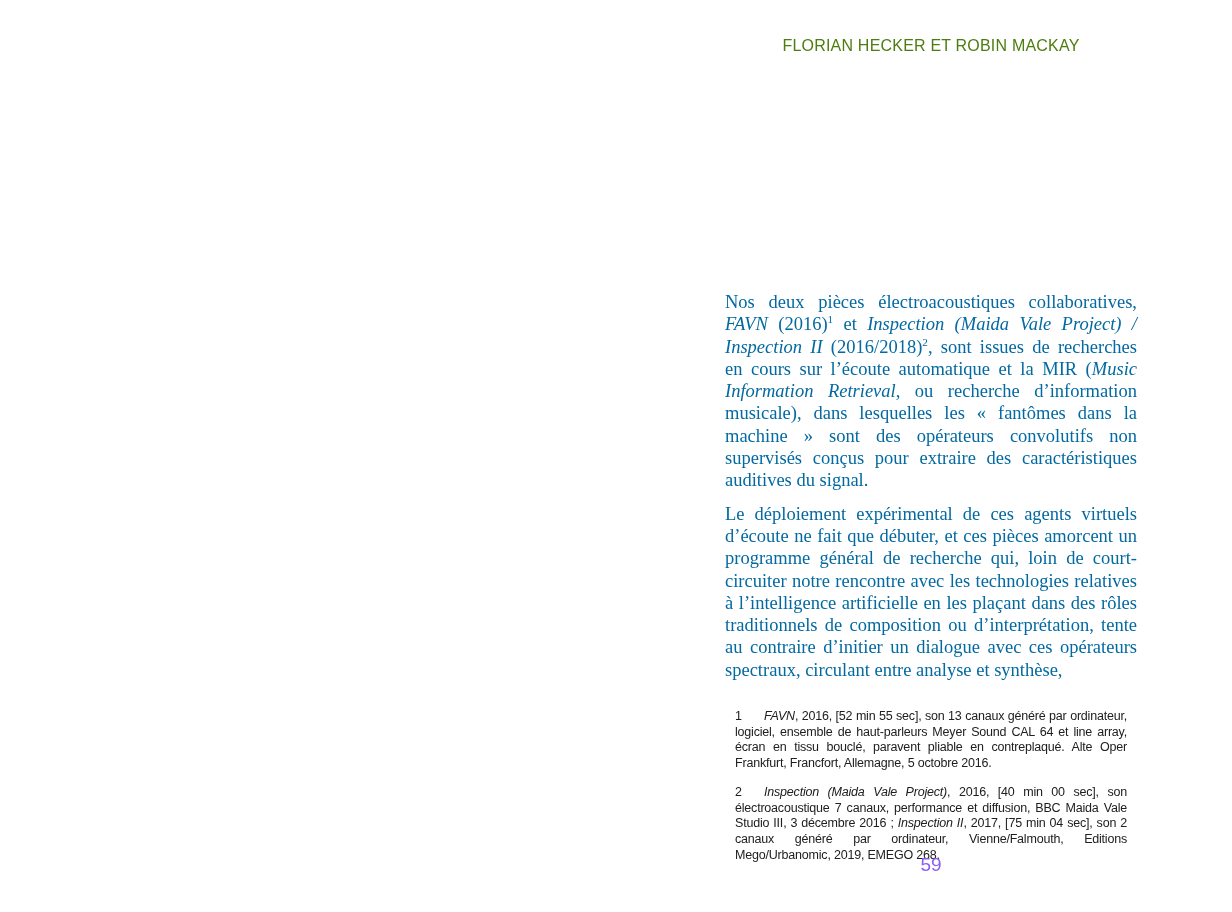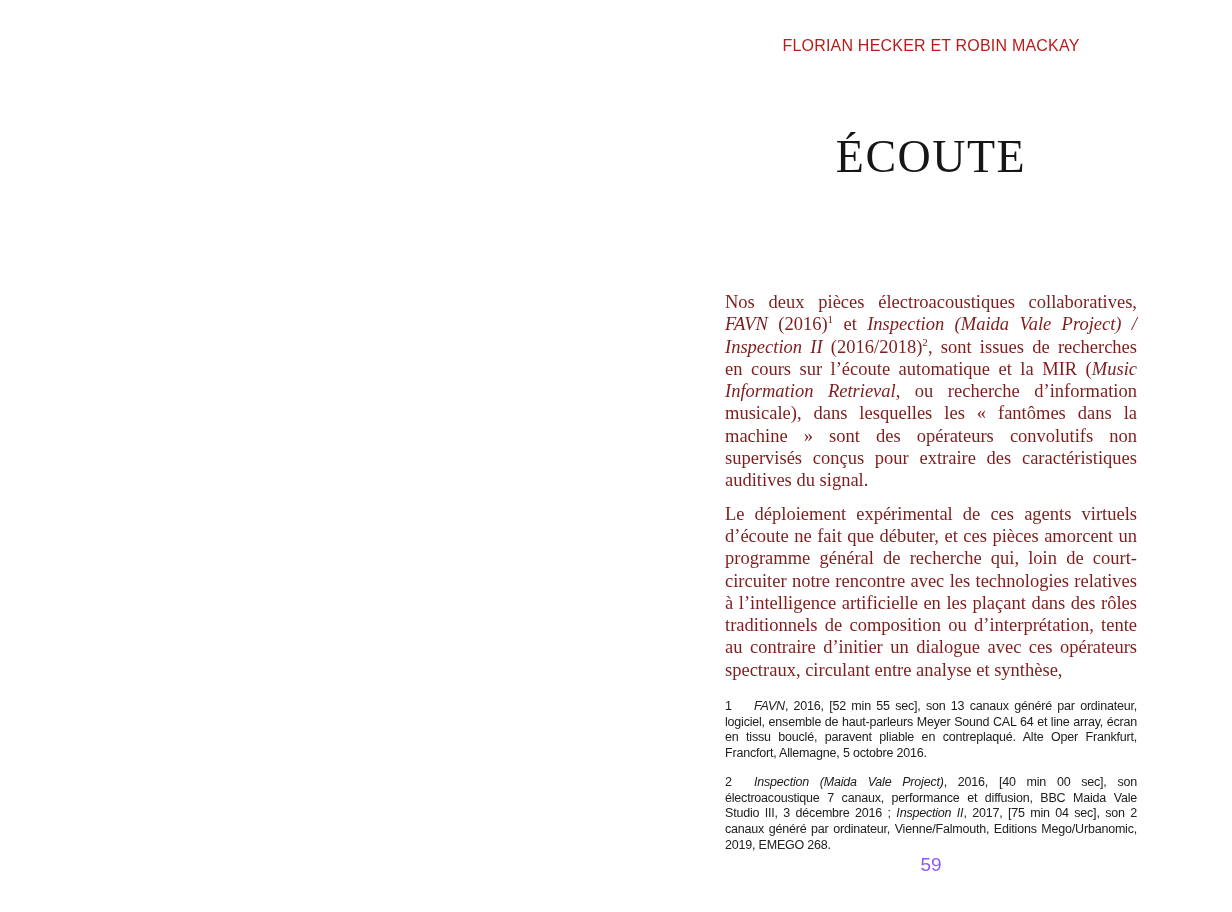--- a/index.html
+++ b/index.html
@@ -20,21 +20,21 @@
   }
   .running-head {
     position: absolute;
     top: 37px;
     left: 0;
     width: 100%;
     text-align: center;
     font-family: "Liberation Sans", sans-serif;
     font-size: 16px;
     letter-spacing: 0.2px;
-    color: #b91c1c;
+    color: #4d7c0f;
     white-space: nowrap;
   }
   .title {
     position: absolute;
     top: 134px;
     left: 0;
     width: 100%;
     margin: 0;
     text-align: center;
     font-family: "Liberation Serif", serif;
@@ -48,40 +48,40 @@
   .body {
     position: absolute;
     top: 291px;
     left: 0;
     width: 412px;
     font-family: "Liberation Serif", serif;
     font-size: 18.5px;
     line-height: 22.3px;
     text-align: justify;
     hyphens: auto;
-    color: #7f1d1d;
+    color: #0369a1;
   }
   .body p { margin: 0; }
   .body p + p { margin-top: 11px; }
   .it { font-style: italic; }
   sup { font-size: 0.6em; vertical-align: super; line-height: 0; }
   .footnotes {
     position: absolute;
     top: 699px;
     left: 0;
     width: 412px;
     font-family: "Liberation Sans", sans-serif;
     font-size: 12.5px;
     line-height: 15.7px;
     letter-spacing: -0.2px;
     text-align: justify;
     hyphens: auto;
     color: #202020;
   }
-  .footnote { margin: 0; }
+  .footnote { margin: 10px; }
   .footnote + .footnote { margin-top: 13px; }
   .fn-num { display: inline-block; width: 29px; }
   .folio {
     position: absolute;
     top: 854px;
     left: 0;
     width: 100%;
     text-align: center;
     font-family: "Liberation Sans", sans-serif;
     font-size: 19px;
@@ -90,21 +90,20 @@
 </style>
 </head>
 <body>
 
 <div class="page">
   <section class="content">
 
     <header class="running-head">FLORIAN HECKER ET ROBIN MACKAY</header>
 
     <h1 class="title">
-      <span class="title-line">ÉCOUTE</span>
     </h1>
 
     <div class="body">
       <p class="para"><span>Nos deux pièces électroacoustiques collaboratives, </span><span class="it">FAVN</span><span> (2016)</span><sup>1</sup><span> et </span><span class="it">Inspection (Maida Vale Project) / Inspection II</span><span> (2016/2018)</span><sup>2</sup><span>, sont issues de recherches en cours sur l’écoute automatique et la MIR (</span><span class="it">Music Information Retrieval</span><span>, ou recherche d’information musicale), dans lesquelles les « fantômes dans la machine » sont des opérateurs convolutifs non supervisés conçus pour extraire des caractéristiques auditives du signal.</span></p>
       <p class="para"><span>Le déploiement expérimental de ces agents virtuels d’écoute ne fait que débuter, et ces pièces amorcent un programme général de recherche qui, loin de court-circuiter notre rencontre avec les technologies relatives à l’intelligence artificielle en les plaçant dans des rôles traditionnels de composition ou d’interprétation, tente au contraire d’initier un dialogue avec ces opérateurs spectraux, circulant entre analyse et synthèse,</span></p>
     </div>
 
     <div class="footnotes">
       <p class="footnote"><span class="fn-num">1</span><span class="fn-text"><span class="it">FAVN</span><span>, 2016, [52 min 55 sec], son 13 canaux généré par ordinateur, logiciel, ensemble de haut-parleurs Meyer Sound CAL 64 et line array, écran en tissu bouclé, paravent pliable en contreplaqué. Alte Oper Frankfurt, Francfort, Allemagne, 5 octobre 2016.</span></span></p>
       <p class="footnote"><span class="fn-num">2</span><span class="fn-text"><span class="it">Inspection (Maida Vale Project)</span><span>, 2016, [40 min 00 sec], son électroacoustique 7 canaux, performance et diffusion, BBC Maida Vale Studio III, 3 décembre 2016 ; </span><span class="it">Inspection II</span><span>, 2017, [75 min 04 sec], son 2 canaux généré par ordinateur, Vienne/Falmouth, Editions Mego/Urbanomic, 2019, EMEGO 268.</span></span></p>

